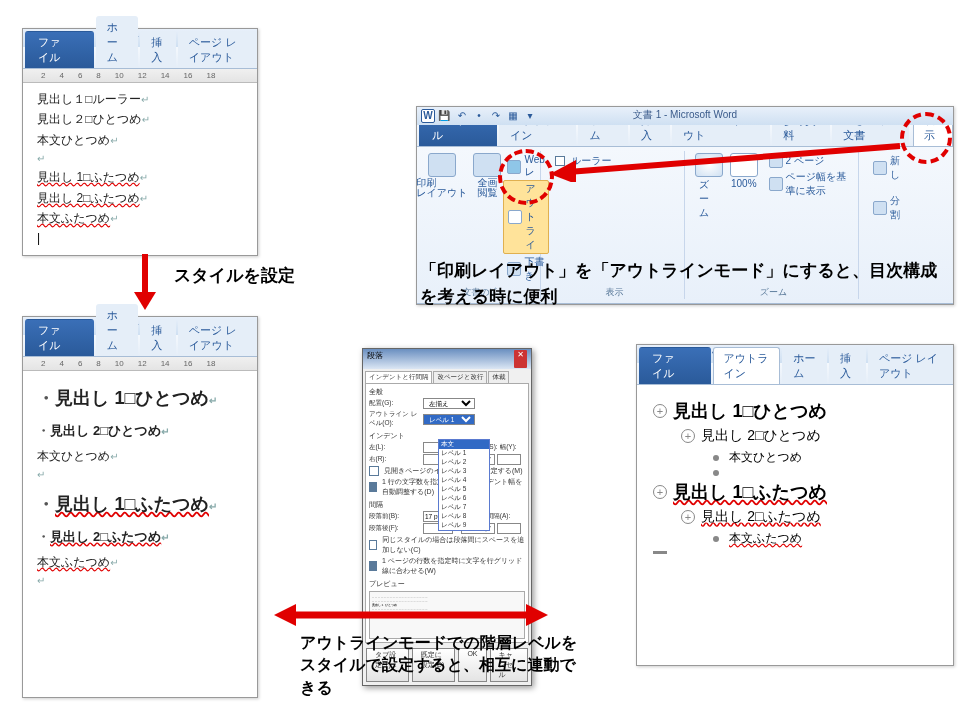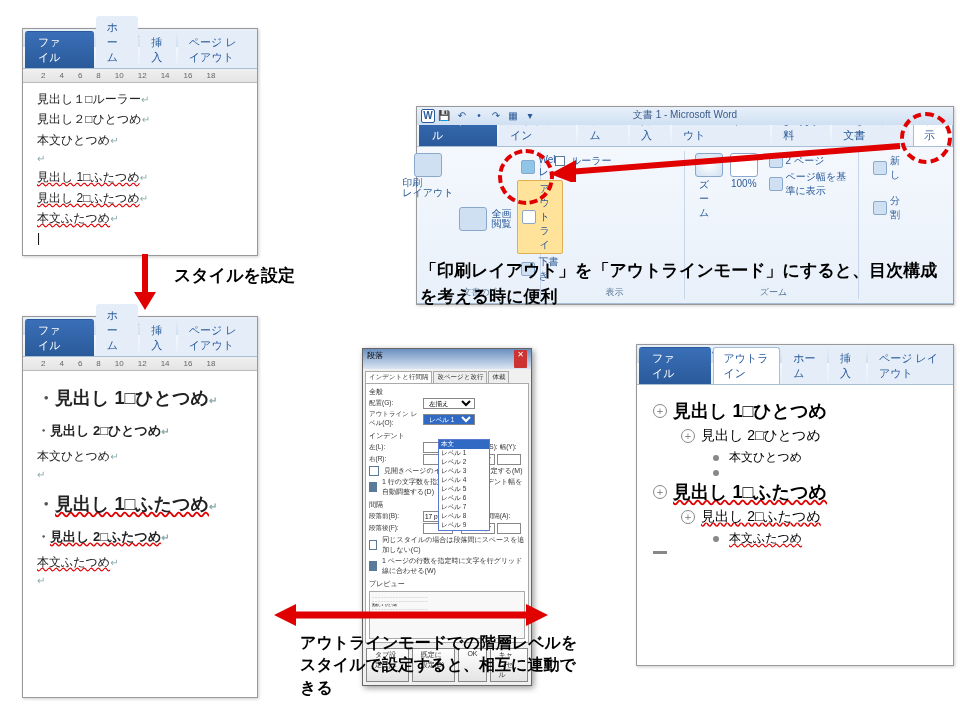--- a/index.html
+++ b/index.html
@@ -329,21 +329,21 @@
     <div class="rtab active">表示</div>
   </div>
   <div class="ribbon-body">
     <div class="rgroup" style="width:120px;">
       <div style="display:flex; gap:2px;">
         <div style="display:flex;flex-direction:column;align-items:center;">
           <div class="ico-big"></div>
           <div class="rbtn" style="flex-direction:column;line-height:1.0;white-space:pre;">印刷
 レイアウト</div>
         </div>
-        <div style="display:flex;align-items:center;">
+        <div style="display:flex;flex-direction:column;align-items:center;">
           <div class="ico-big"></div>
           <div class="rbtn" style="flex-direction:column;line-height:1.0;white-space:pre;">全画
 閲覧</div>
         </div>
         <div style="display:flex;flex-direction:column;gap:0;justify-content:space-between;">
           <div class="rbtn">
               <span class="ico16" style="background:#8fc6e8;"></span>
               <span>Web レ</span>
             </div>
           <div class="rbtn" style="background:#ffe39a;border:1px solid #e0b050;border-radius:2px;">

